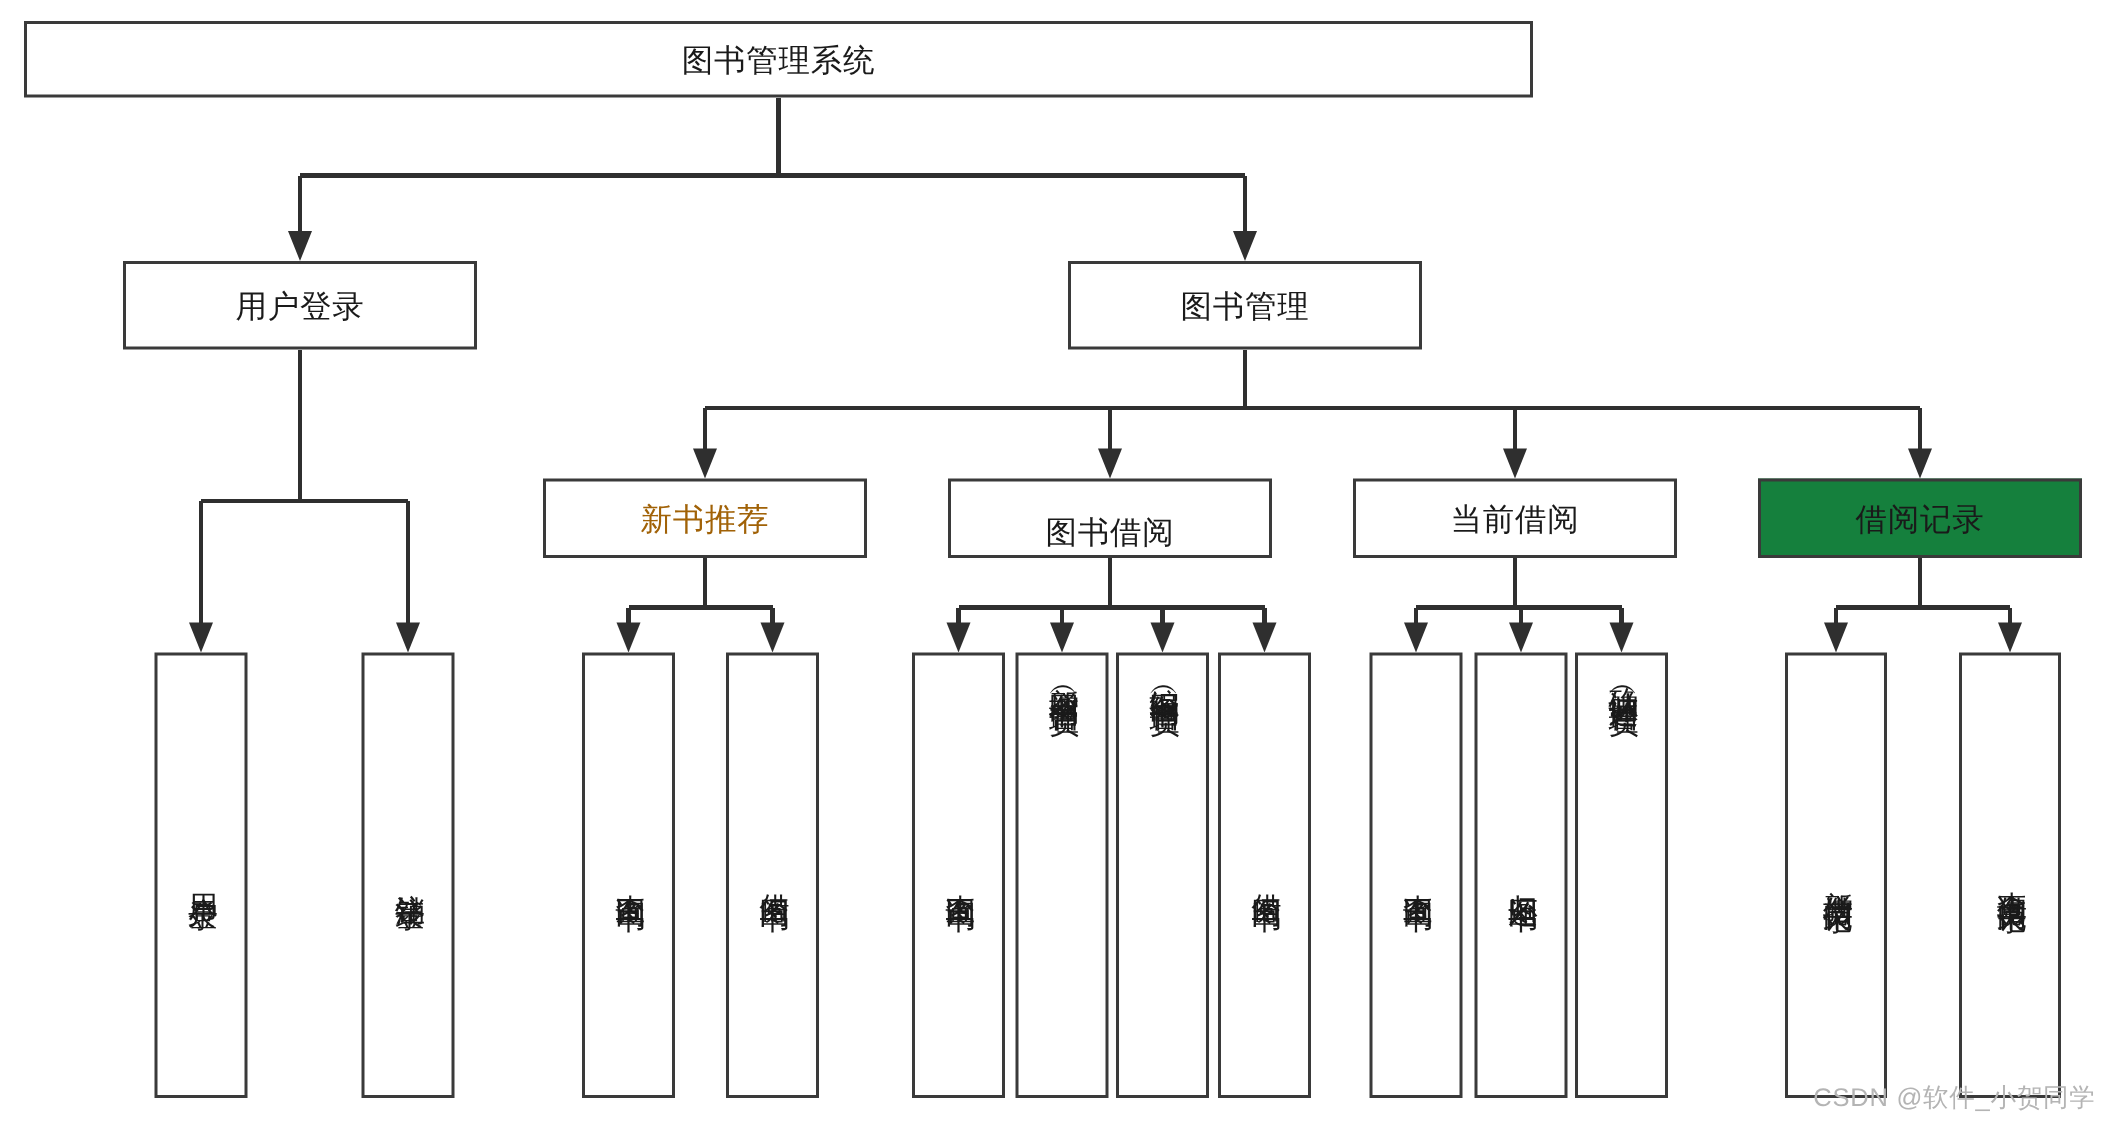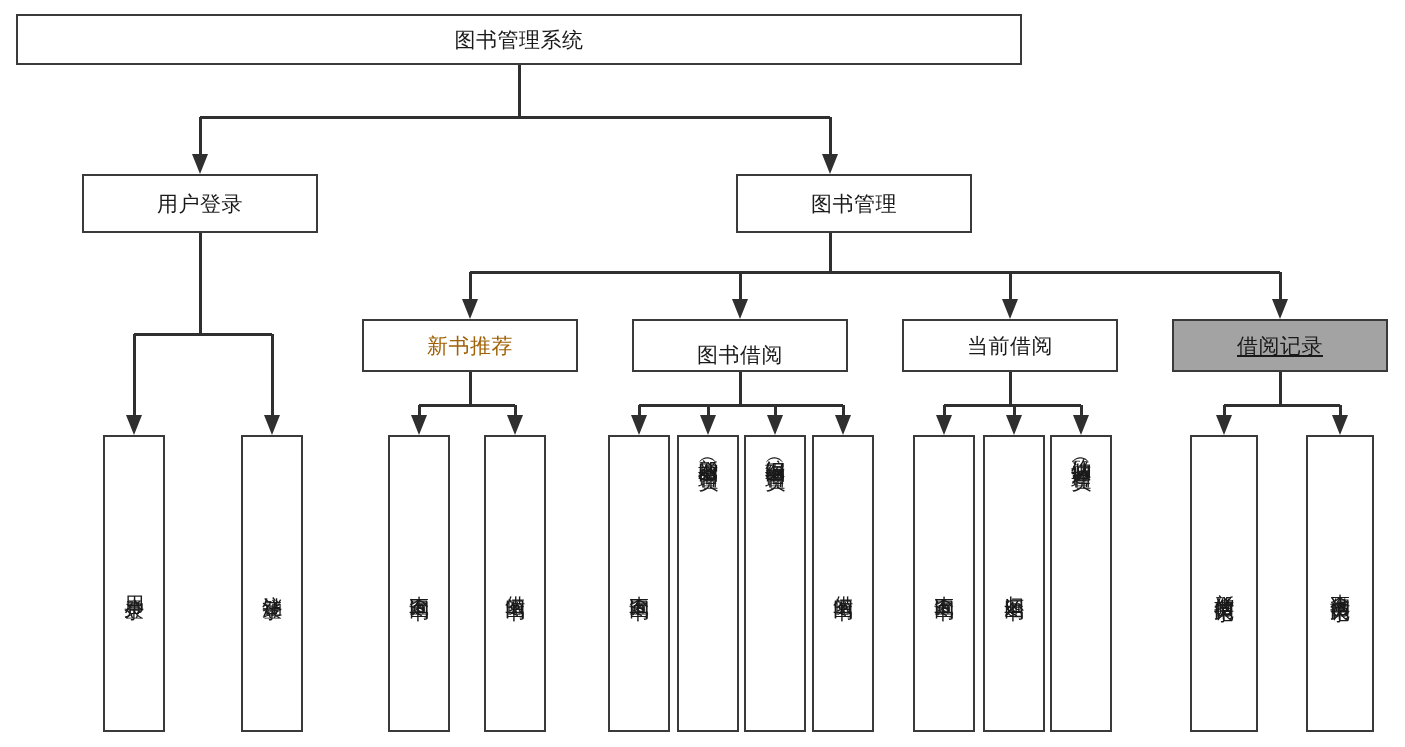--- a/index.html
+++ b/index.html
@@ -131,33 +131,33 @@
       <polygon points="1332,415 1348,415 1340,435" fill="#2f2f2f"></polygon>
     </svg>
 
   <div id="nodes-layer">
       <div class="node-box horiz" style="left: 16px; top: 14px; width: 1006px; height: 51px; border-color: rgb(58, 58, 58); background: rgb(255, 255, 255);">
         <span class="horiz-label" style="color: rgb(26, 26, 26);">图书管理系统</span>
       </div>
       <div class="node-box horiz" style="left: 82px; top: 174px; width: 236px; height: 59px; border-color: rgb(58, 58, 58); background: rgb(255, 255, 255);">
         <span class="horiz-label" style="color: rgb(26, 26, 26);">用户登录</span>
       </div>
-      <div class="node-box horiz" style="left: 712px; top: 174px; width: 236px; height: 59px; border-color: rgb(58, 58, 58); background: rgb(255, 255, 255); margin-left: 24px;">
+      <div class="node-box horiz" style="left: 712px; top: 174px; width: 236px; height: 59px; border-color: rgb(58, 58, 58); background: rgb(255, 255, 255);">
         <span class="horiz-label" style="color: rgb(26, 26, 26);">图书管理</span>
       </div>
       <div class="node-box horiz" style="left: 362px; top: 319px; width: 216px; height: 53px; border-color: rgb(58, 58, 58); background: rgb(255, 255, 255);">
         <span class="horiz-label" style="color: #a16207;">新书推荐</span>
       </div>
       <div class="node-box horiz" style="left: 632px; top: 319px; width: 216px; height: 53px; border-color: rgb(58, 58, 58); background: rgb(255, 255, 255);">
         <span class="horiz-label" style="color: rgb(26, 26, 26); margin-top: 18px;">图书借阅</span>
       </div>
       <div class="node-box horiz" style="left: 902px; top: 319px; width: 216px; height: 53px; border-color: rgb(58, 58, 58); background: rgb(255, 255, 255);">
         <span class="horiz-label" style="color: rgb(26, 26, 26);">当前借阅</span>
       </div>
-      <div class="node-box horiz" style="left: 1172px; top: 319px; width: 216px; height: 53px; border-color: rgb(58, 58, 58); background: #a3a3a3; text-decoration: underline;">
+      <div class="node-box horiz" style="left: 1172px; top: 319px; width: 216px; height: 53px; border-color: rgb(58, 58, 58); background: #15803d;">
         <span class="horiz-label" style="color: rgb(26, 26, 26);">借阅记录</span>
       </div>
       <div class="node-box vert centered" style="left: 103px; top: 435px; width: 62px; height: 297px; border-color: rgb(58, 58, 58); background: rgb(255, 255, 255);">
         <span class="vert-label" style="color: rgb(26, 26, 26);">用户登录</span>
       </div>
       <div class="node-box vert centered" style="left: 241px; top: 435px; width: 62px; height: 297px; border-color: rgb(58, 58, 58); background: rgb(255, 255, 255);">
         <span class="vert-label" style="color: rgb(26, 26, 26);">注销登录</span>
       </div>
       <div class="node-box vert centered" style="left: 388px; top: 435px; width: 62px; height: 297px; border-color: rgb(58, 58, 58); background: rgb(255, 255, 255);">
         <span class="vert-label" style="color: rgb(26, 26, 26);">查询图书</span>
@@ -187,13 +187,14 @@
         <span class="vert-label" style="color: rgb(26, 26, 26);">确认归还（管理员）</span>
       </div>
       <div class="node-box vert centered" style="left: 1190px; top: 435px; width: 68px; height: 297px; border-color: rgb(58, 58, 58); background: rgb(255, 255, 255);">
         <span class="vert-label" style="color: rgb(26, 26, 26);">新增借阅记录</span>
       </div>
       <div class="node-box vert centered" style="left: 1306px; top: 435px; width: 68px; height: 297px; border-color: rgb(58, 58, 58); background: rgb(255, 255, 255);">
         <span class="vert-label" style="color: rgb(26, 26, 26);">查询借阅记录</span>
       </div>
     </div>
 
+  <div id="watermark">CSDN @软件_小贺同学</div>
 </div>
 
 </body></html>

